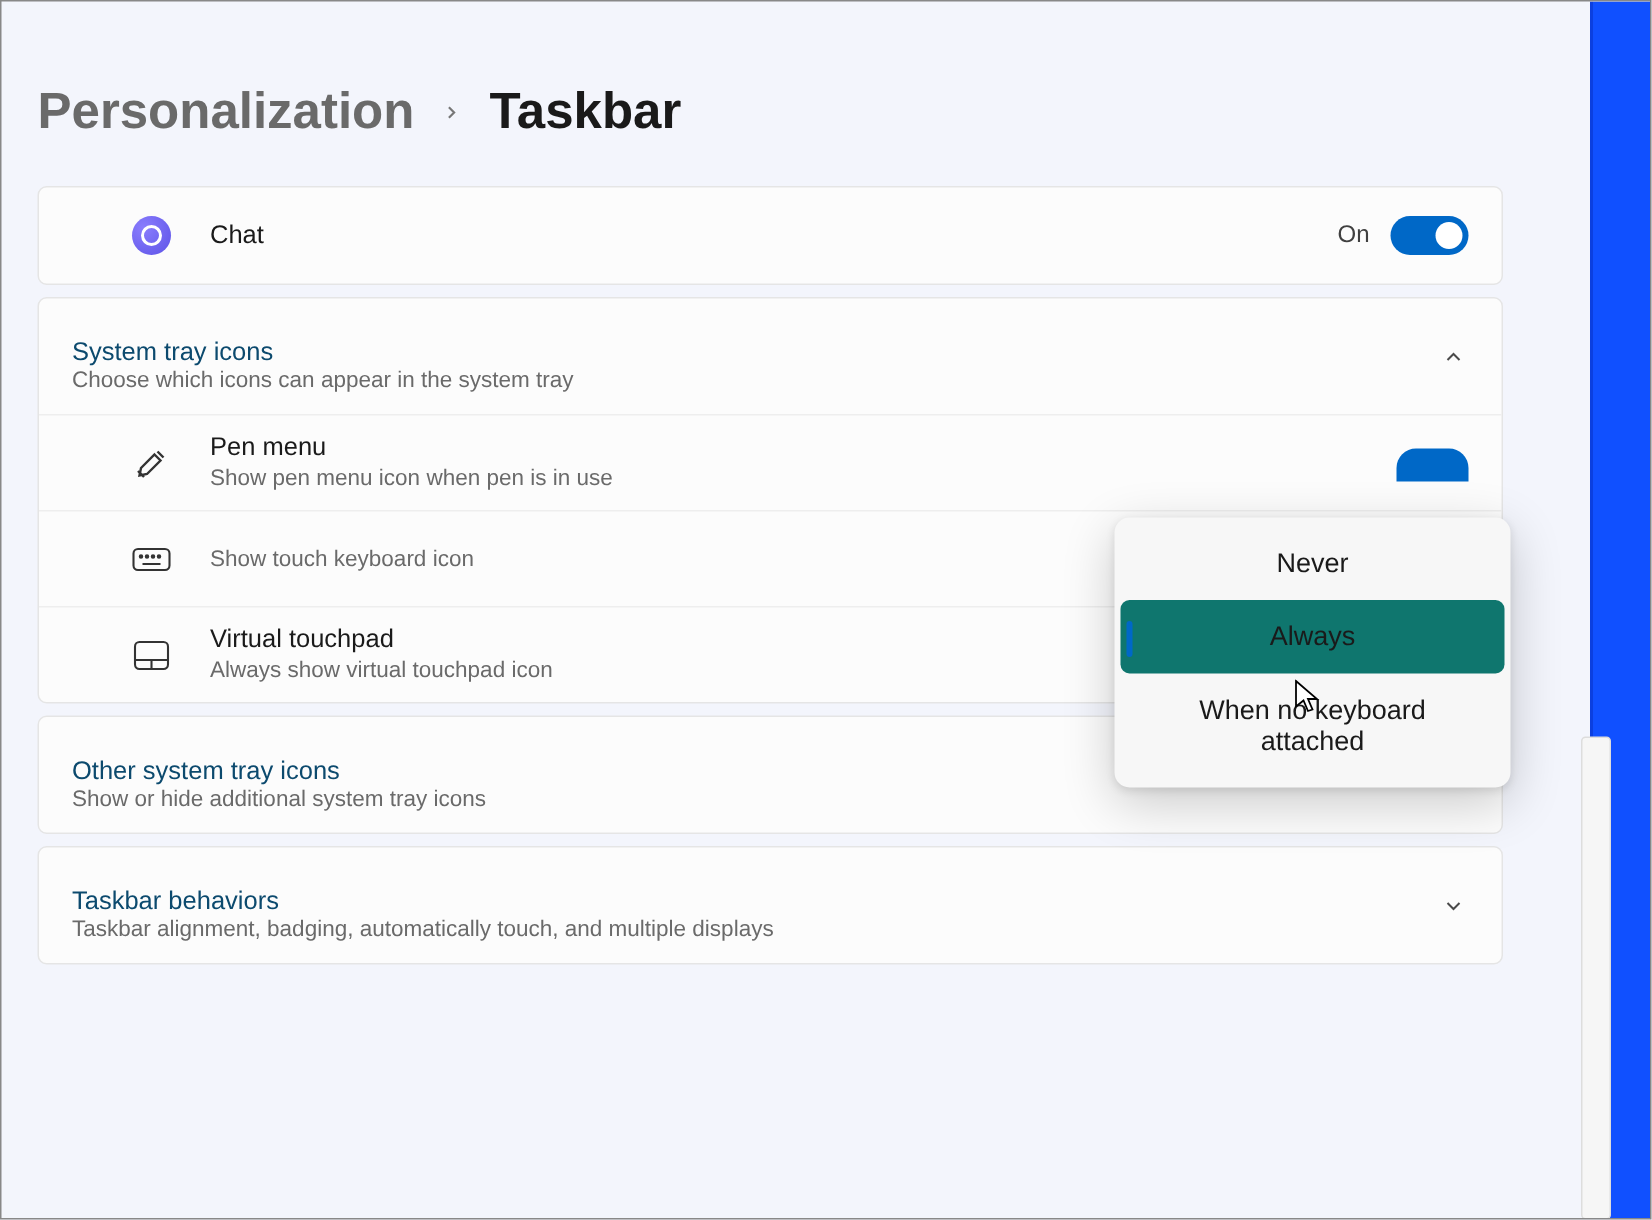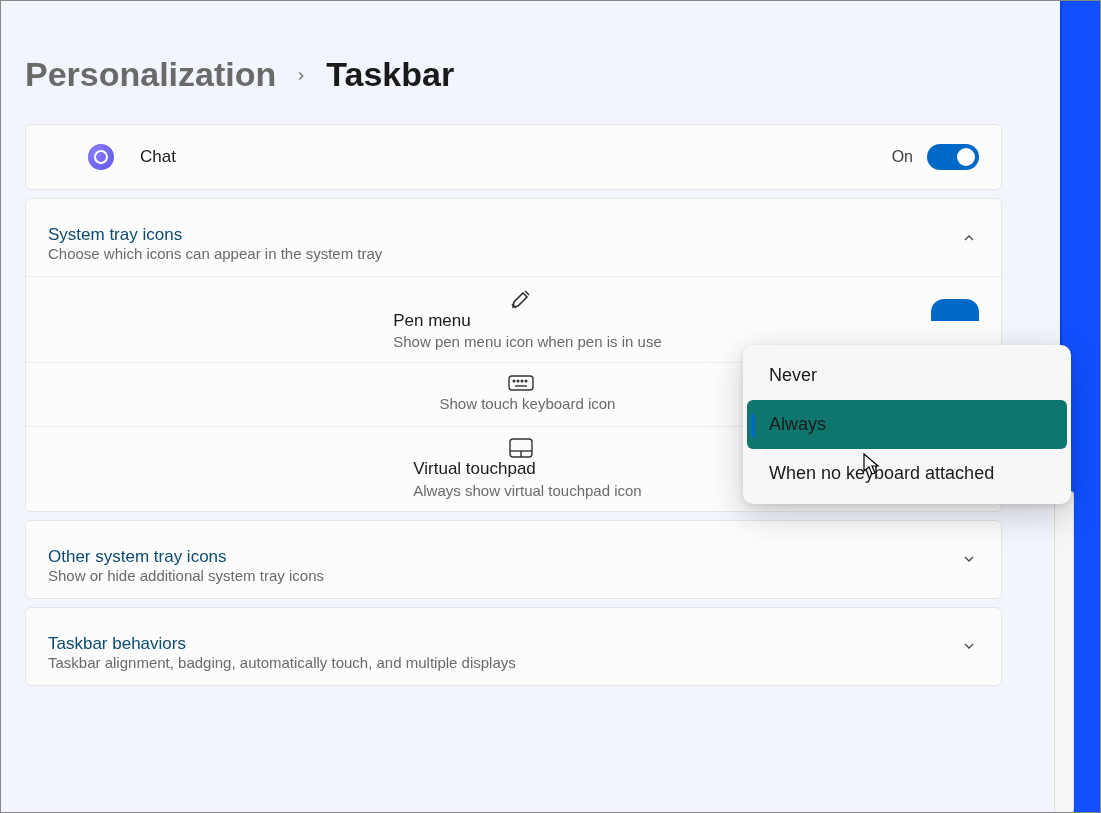--- a/index.html
+++ b/index.html
@@ -56,21 +56,21 @@
     margin-bottom: 8px;
     width: 977px;
   }
   .row {
     display: flex;
     align-items: center;
     min-height: 64px;
     padding: 10px 22px 10px 22px;
     position: relative;
   }
-  .row + .row { border-top: 1px solid #eee; flex-direction: column; }
+  .row + .row { border-top: 1px solid #eee; }
   .row.sub { padding-left: 50px; justify-content: flex-end; }
   .row .icon {
     width: 50px;
     display: flex;
     justify-content: center;
     align-items: center;
     margin-right: 14px;
     color: #555;
   }
   .row .texts { flex: 1; display: flex; flex-direction: column; }
@@ -115,26 +115,27 @@
     width:10px;height:10px;
     border-radius:50%;
     border:2px solid #fff;
     left:6px; top:6px;
   }
 
   .dropdown {
     position: absolute;
     left: 742px;
     top: 344px;
-    width: 328px;
+    width: 264px;
     background: #f7f7f7;
     border-radius: 10px;
     box-shadow: 0 10px 35px rgba(0,0,0,0.2), 0 2px 6px rgba(0,0,0,0.1);
     padding: 6px 4px;
     z-index: 50;
+    text-align: center;
   }
   .dd-item {
     padding: 14px 22px;
     font-size: 18px;
     color: #1a1a1a;
     border-radius: 6px;
     cursor: pointer;
     position: relative;
   }
   .dd-item.selected {

